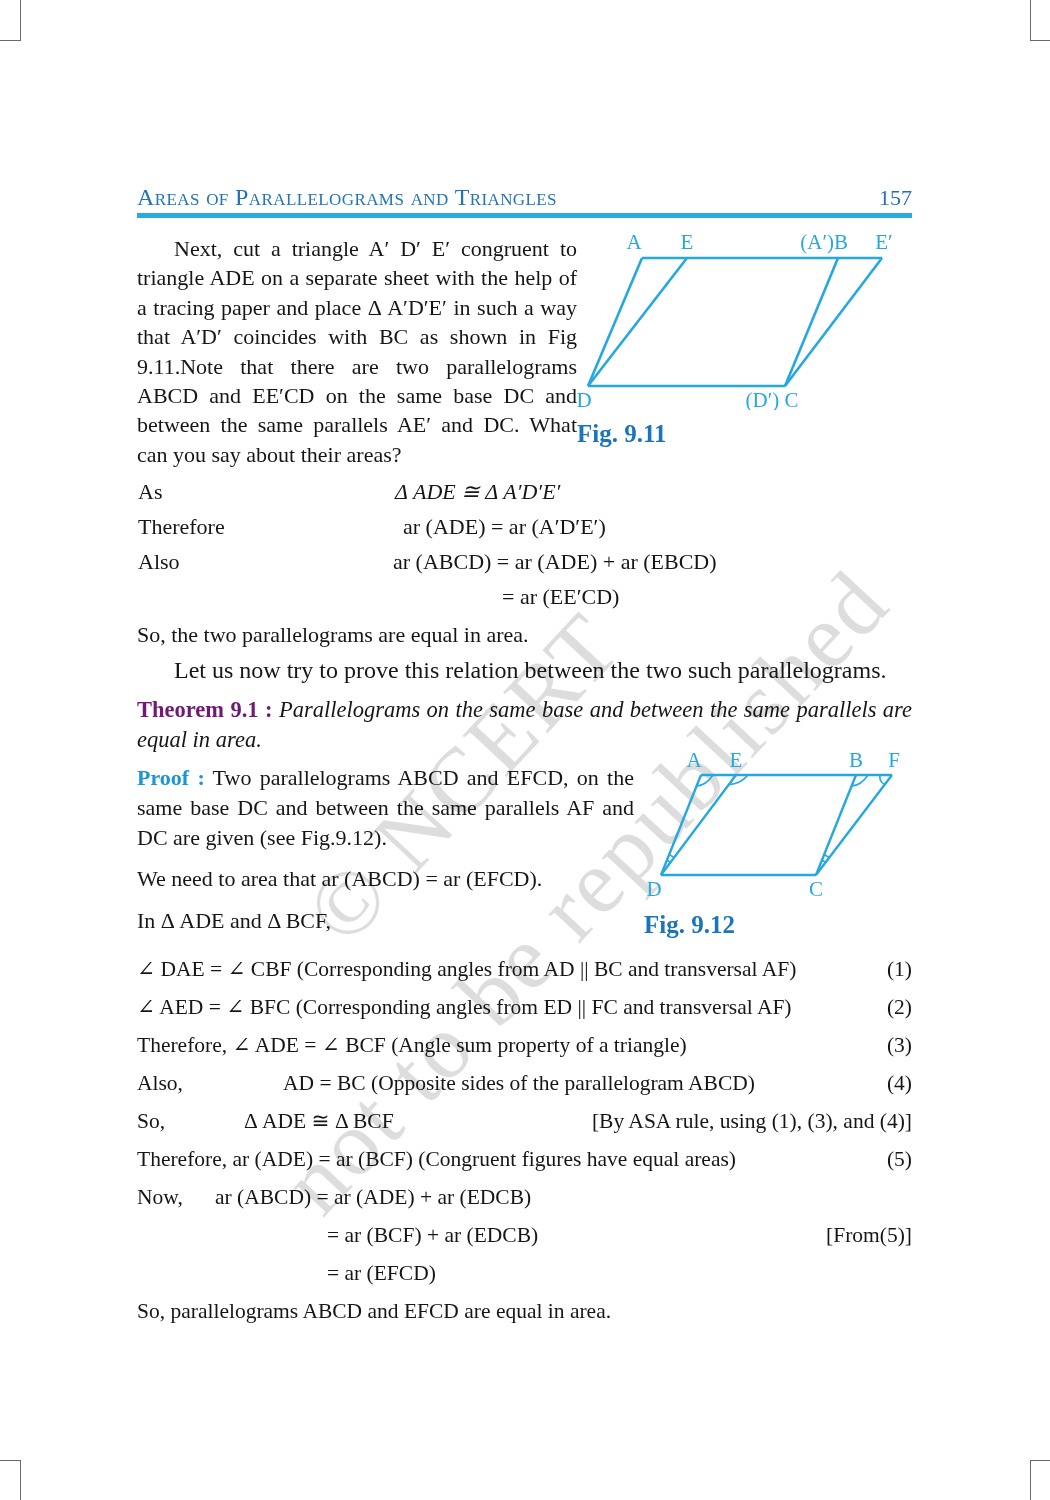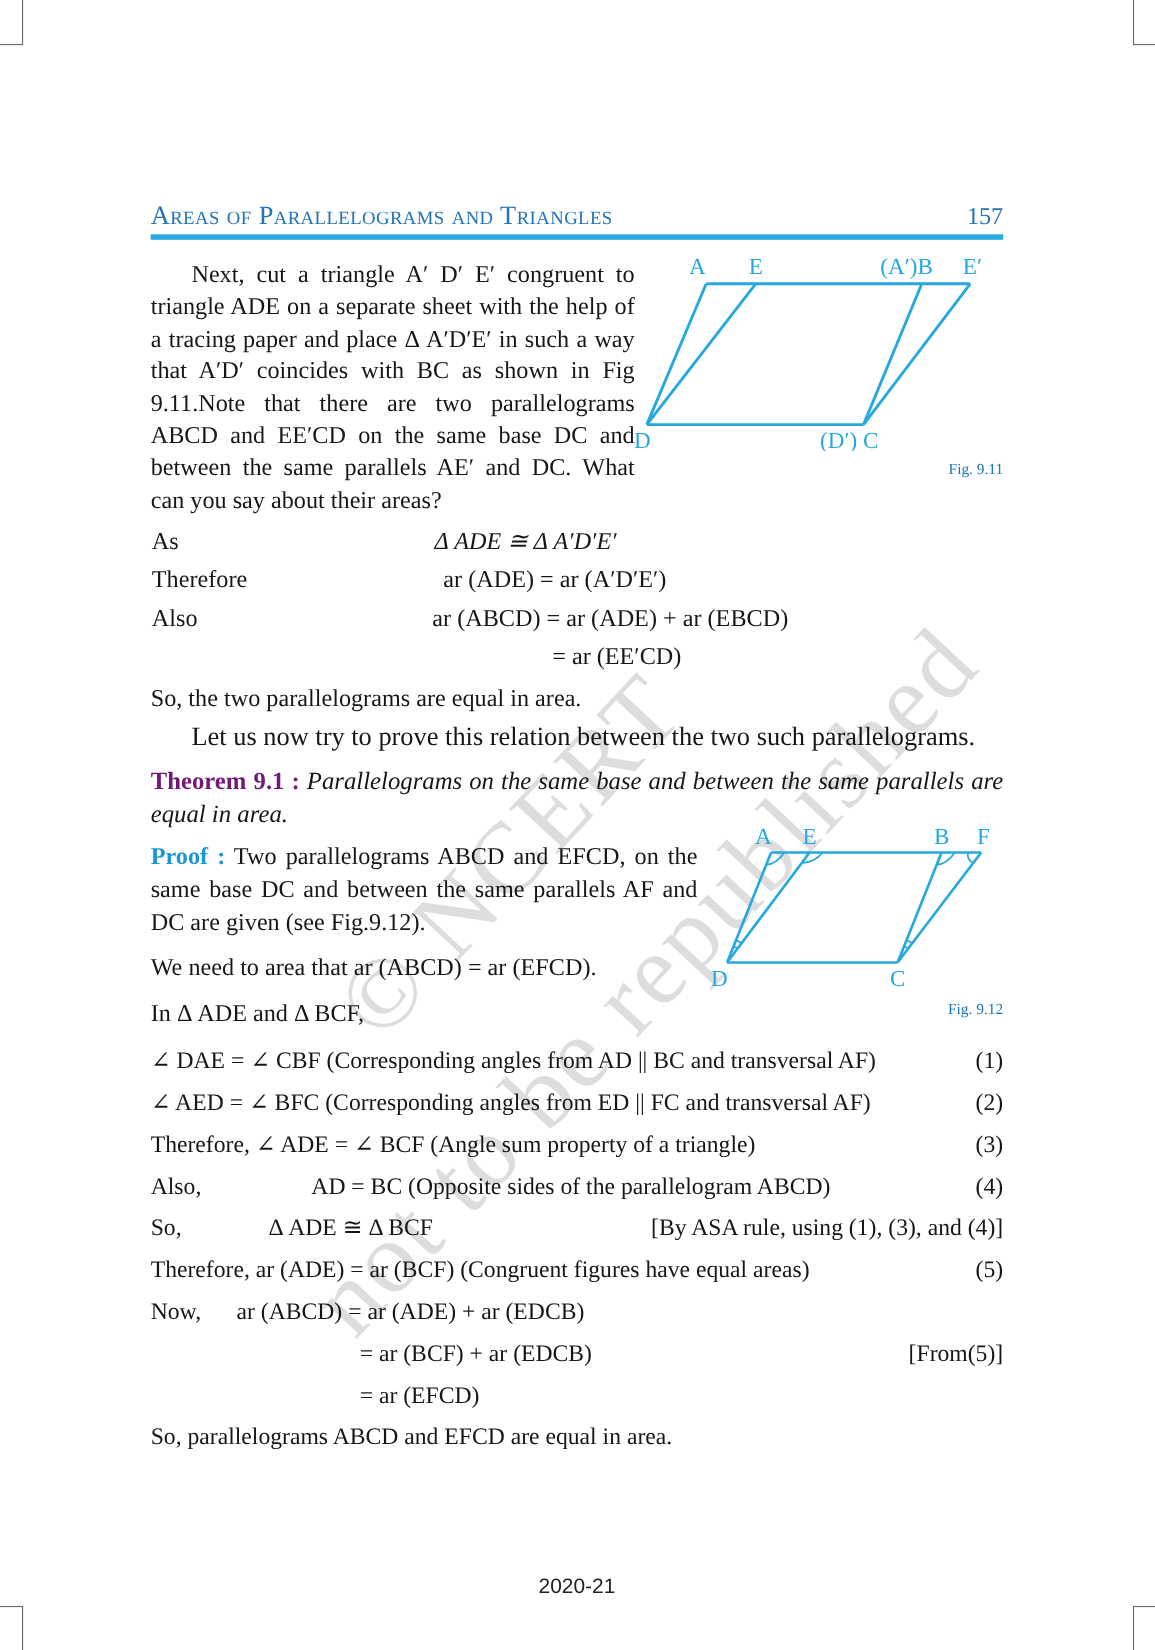--- a/index.html
+++ b/index.html
@@ -20,21 +20,21 @@
 
   .header{display:flex;justify-content:space-between;align-items:baseline;color:#2273b8;}
   .header .title{font-variant:small-caps;font-size:24px;letter-spacing:.4px;}
   .header .pageno{font-size:22px;color:#2470b3;}
   .rule{height:5px;background:#29abe2;margin-top:2px;}
 
   .row1{display:flex;margin-top:16px;}
   .p1{width:440px;font-size:22px;line-height:29.4px;text-align:justify;text-indent:37px;}
   .figcol1{width:335px;text-align:center;}
   .figcol1 svg{display:block;}
-  .figcap{font-weight:normal;color:#1c75bb;font-size:14px;margin-top:10px;text-align:right;}
+  .figcap{font-weight:bold;color:#1c75bb;font-size:25px;margin-top:10px;text-align:left;}
 
   .eqs{margin-top:10px;}
   .eq{position:relative;height:28px;margin-bottom:7px;font-size:22px;}
   .eq .lab{position:absolute;left:1px;}
   .eq .math{position:absolute;white-space:nowrap;}
   .eq0 .math{left:258px;font-style:italic;} .eq1 .math{left:266px;} .eq2 .math{left:256px;}
   .eq3 .math{left:365px;} .eq4 .math{left:365px;}
 
   .p2{font-size:22px;margin-top:10px;}
   .p3{font-size:24px;margin-top:9px;text-indent:37px;}
@@ -219,15 +219,14 @@
         <span class="num"></span>
       </div>
       <div class="stmt">
         <span class="left">So, parallelograms ABCD and EFCD are equal in area.</span>
         <span class="num"></span>
       </div>
     </div>
 
   </div>
 
-  <div class="footer">2020-21</div>
 
 </div>
 
 </body></html>

